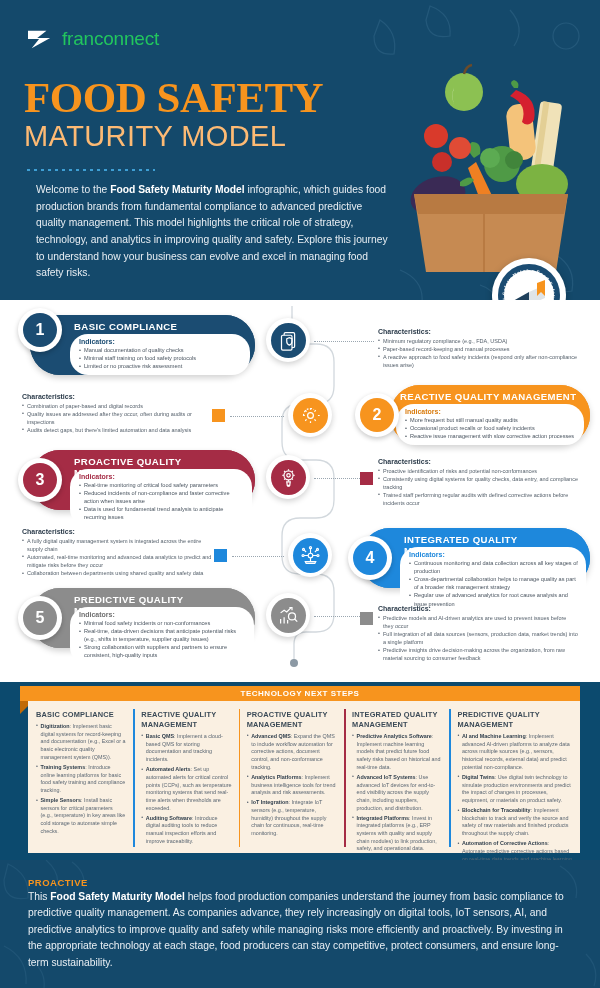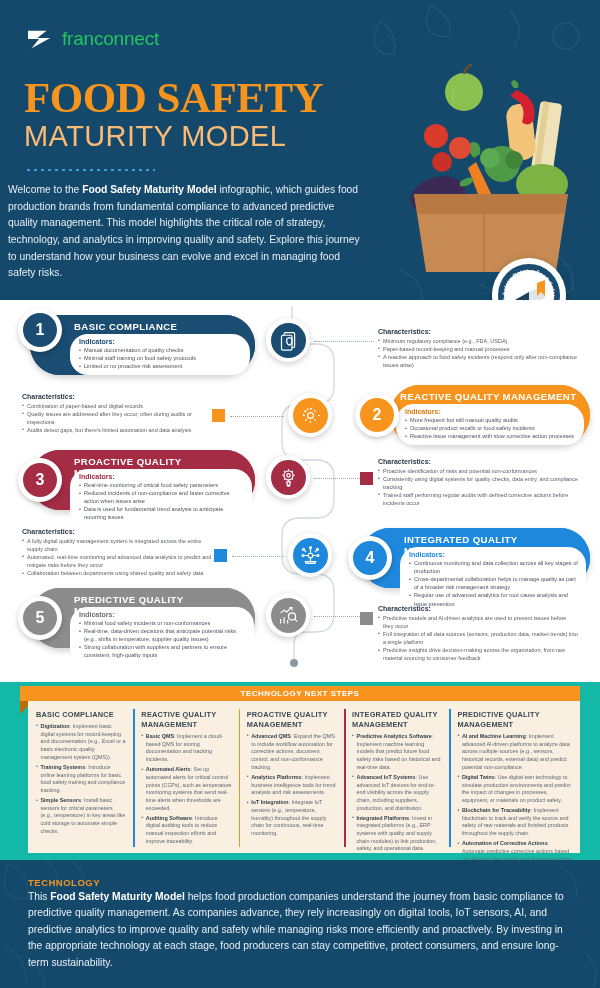--- a/index.html
+++ b/index.html
@@ -38,21 +38,21 @@
     position:absolute; left:24px; top:122px;
     color:#fdba74; font-size:29px; font-weight:300;
     letter-spacing:.4px; line-height:1;
   }
   .dotted-rule {
     position:absolute; left:25px; top:168px; width:130px; height:4px;
     background-image:radial-gradient(circle, #3f9fd4 1.3px, transparent 1.4px);
     background-size:7px 4px;
   }
   .intro {
-    position:absolute; left:8px; top:182px; width:355px;
+    position:absolute; left:36px; top:182px; width:355px;
     color:#e8eef3; font-size:10.3px; line-height:1.62;
   }
   .intro b { color:#ffffff; font-weight:bold; }
 
   
   .bag-art { position:absolute; right:-6px; top:44px; width:250px; height:230px; }
 
   
   .seal {
     position:absolute; left:492px; top:258px; width:74px; height:74px;
@@ -130,21 +130,21 @@
   }
   .icon-core {
     width:35px; height:35px; border-radius:50%;
     display:flex; align-items:center; justify-content:center;
   }
   .icon-core svg { width:21px; height:21px; }
 
   
   .tech {
     position:absolute; left:0; top:682px; width:600px; height:178px;
-    background:#14b8a6;
+    background:#0c4a6e;
   }
   .tech-hdr {
     position:absolute; left:20px; top:4px; width:560px; height:15px;
     background:#f7941e; color:#fff;
     font-size:8px; font-weight:bold; letter-spacing:.5px;
     display:flex; align-items:center; justify-content:center;
   }
   .tech-hdr-sh {
     position:absolute; left:20px; top:19px; width:560px; height:4px;
     background:#d97b0d;
@@ -527,19 +527,19 @@
       <g stroke="#5b8fb0" stroke-width="1.2" fill="none">
         <path d="M8 4 q22 10 20 34 q-24 4 -24 -18z"></path>
         <path d="M46 0 q16 14 10 30"></path>
         <path d="M72 2 q14 10 12 26"></path>
         <path d="M4 86 q24 12 22 38"></path>
         <path d="M30 100 q16 10 14 28"></path>
         <path d="M560 6 q20 12 16 32"></path>
         <path d="M586 94 q14 14 8 32"></path>
       </g>
     </svg>
-    <div class="concl-title">TECHNOLOGY</div>
+    <div class="concl-title">PROACTIVE</div>
     <div class="concl-text">
       <span>This </span><b>Food Safety Maturity Model</b><span> helps food production companies understand the journey from basic compliance to predictive quality management. As companies advance, they rely increasingly on digital tools, IoT sensors, AI, and predictive analytics to improve quality and safety while managing risks more efficiently and proactively. By investing in the appropriate technology at each stage, food producers can stay competitive, protect consumers, and ensure long-term sustainability.</span>
     </div>
   </div>
 
 </div>
 
 </body></html>

